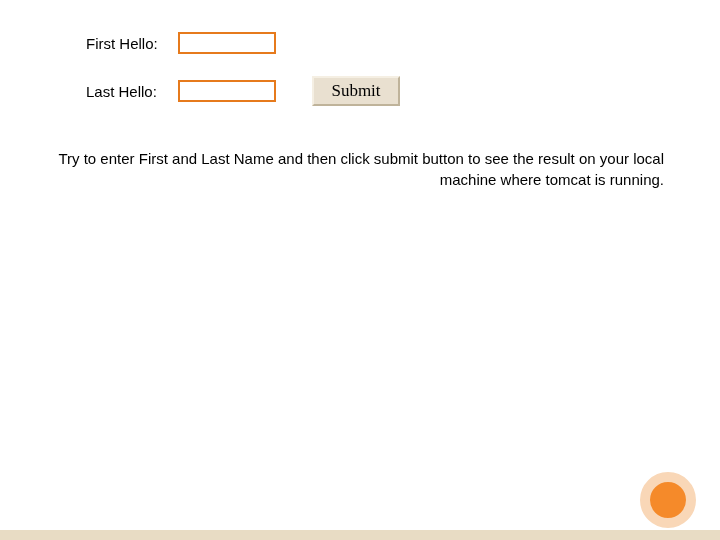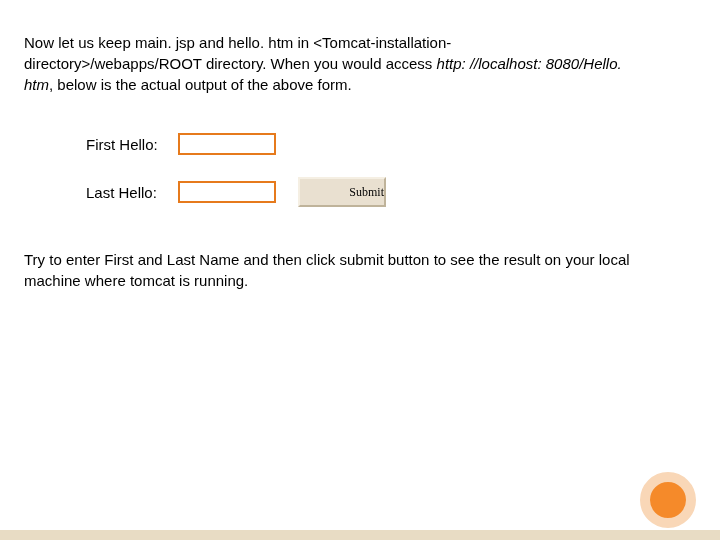--- a/index.html
+++ b/index.html
@@ -45,31 +45,31 @@
     }
     .submit-btn {
       width: 88px;
       height: 30px;
       background: #e9e0d0;
       border-top: 2px solid #f5efe3;
       border-left: 2px solid #f5efe3;
       border-right: 2px solid #bfb39a;
       border-bottom: 2px solid #bfb39a;
       font-family: "Times New Roman", Times, serif;
-      font-size: 12px;
+      font-size: 17px;
       color: #000;
       cursor: pointer;
-      margin-left: 22px;
-      text-align: right;
+      margin-left: 36px;
     }
     .p2, .p3 {
       font-size: 15px;
       line-height: 1.4;
       max-width: 640px;
       margin-bottom: 22px;
+      text-align: right;
     }
     .deco-circle {
       position: absolute;
       right: 24px;
       bottom: 12px;
       width: 56px;
       height: 56px;
       border-radius: 50%;
       background: #f58a2a;
       border: 10px solid #f9d7b7;
@@ -78,24 +78,20 @@
       position: absolute;
       left: 0; right: 0; bottom: 0;
       height: 10px;
       background: #e8dcc4;
     }
   </style>
 </head>
 <body>
 
 <div class="content">
-  <p class="p1">
-    <span>Now let us keep main. jsp and hello. htm in &lt;Tomcat-installation-directory&gt;/webapps/ROOT directory. When you would access </span>
-    <span class="italic">http: //localhost: 8080/Hello. htm</span><span>, below is the actual output of the above form.</span>
-  </p>
 
   <div class="form-area">
     <div class="form-row">
       <span class="form-label">First Hello:</span>
       <input class="text-input" type="text" value="" style="">
     </div>
     <div class="form-row">
       <span class="form-label">Last Hello:</span>
       <input class="text-input" type="text" value="" style="">
       <button class="submit-btn">Submit</button>

